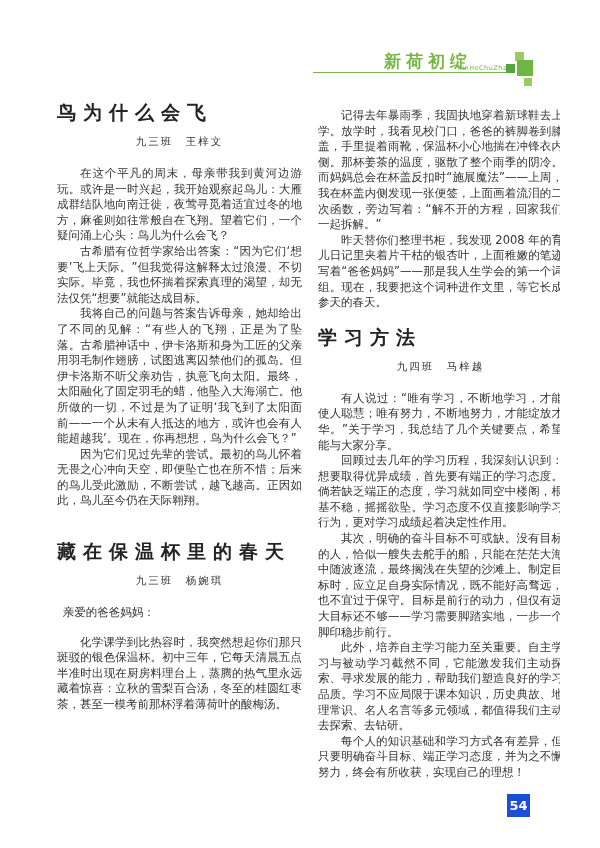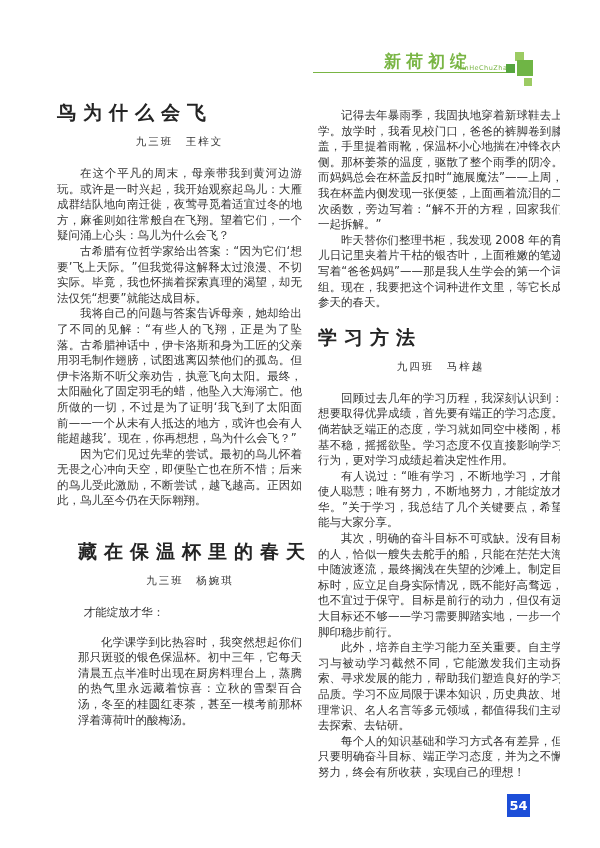--- a/index.html
+++ b/index.html
@@ -98,21 +98,21 @@
     color: #343434;
   }
   .para {
     margin: 0;
     text-indent: 2em;
   }
   .salutation {
     margin: 0;
     text-indent: 0.5em;
   }
-  .article2-head { margin-top: 30px; margin-left: 21px; }
+  .article2-head { margin-top: 30px; }
   .article3-head { margin-top: 14px; }
   .article2-body-cont { margin-top: 0; }
   .body-top-pad { margin-top: 14px; }
 
   
   .page-number-badge {
     position: absolute;
     left: 507px;
     top: 794px;
     width: 23px;
@@ -153,40 +153,40 @@
         <p class="para">古希腊有位哲学家给出答案：“因为它们‘想要’飞上天际。”但我觉得这解释太过浪漫、不切实际。毕竟，我也怀揣着探索真理的渴望，却无法仅凭“想要”就能达成目标。</p>
         <p class="para">我将自己的问题与答案告诉母亲，她却给出了不同的见解：“有些人的飞翔，正是为了坠落。古希腊神话中，伊卡洛斯和身为工匠的父亲用羽毛制作翅膀，试图逃离囚禁他们的孤岛。但伊卡洛斯不听父亲劝告，执意飞向太阳。最终，太阳融化了固定羽毛的蜡，他坠入大海溺亡。他所做的一切，不过是为了证明‘我飞到了太阳面前——一个从未有人抵达的地方，或许也会有人能超越我’。现在，你再想想，鸟为什么会飞？”</p>
         <p class="para">因为它们见过先辈的尝试。最初的鸟儿怀着无畏之心冲向天空，即便坠亡也在所不惜；后来的鸟儿受此激励，不断尝试，越飞越高。正因如此，鸟儿至今仍在天际翱翔。</p>
       </div>
     </div>
 
     <div class="article2-head">
       <div class="article-title">藏在保温杯里的春天</div>
       <div class="article-byline">九三班　杨婉琪</div>
       <div class="article-body">
-        <p class="salutation">才能绽放才华：</p>
+        <p class="salutation">亲爱的爸爸妈妈：</p>
         <p class="para body-top-pad">化学课学到比热容时，我突然想起你们那只斑驳的银色保温杯。初中三年，它每天清晨五点半准时出现在厨房料理台上，蒸腾的热气里永远藏着惊喜：立秋的雪梨百合汤，冬至的桂圆红枣茶，甚至一模考前那杯浮着薄荷叶的酸梅汤。</p>
       </div>
     </div>
 
   </div>
 
   <div class="col col-right">
 
     <div class="article-body article2-body-cont">
       <p class="para">记得去年暴雨季，我固执地穿着新球鞋去上学。放学时，我看见校门口，爸爸的裤脚卷到膝盖，手里提着雨靴，保温杯小心地揣在冲锋衣内侧。那杯姜茶的温度，驱散了整个雨季的阴冷。而妈妈总会在杯盖反扣时“施展魔法”——上周，我在杯盖内侧发现一张便签，上面画着流泪的二次函数，旁边写着：“解不开的方程，回家我们一起拆解。”</p>
       <p class="para">昨天替你们整理书柜，我发现 2008 年的育儿日记里夹着片干枯的银杏叶，上面稚嫩的笔迹写着“爸爸妈妈”——那是我人生学会的第一个词组。现在，我要把这个词种进作文里，等它长成参天的春天。</p>
     </div>
 
     <div class="article3-head">
       <div class="article-title">学习方法</div>
       <div class="article-byline">九四班　马梓越</div>
       <div class="article-body">
+        <p class="para">有人说过：“唯有学习，不断地学习，才能使人聪慧；唯有努力，不断地努力，才能绽放才华。”关于学习，我总结了几个关键要点，希望能与大家分享。</p>
         <p class="para">回顾过去几年的学习历程，我深刻认识到：想要取得优异成绩，首先要有端正的学习态度。倘若缺乏端正的态度，学习就如同空中楼阁，根基不稳，摇摇欲坠。学习态度不仅直接影响学习行为，更对学习成绩起着决定性作用。</p>
-        <p class="para">有人说过：“唯有学习，不断地学习，才能使人聪慧；唯有努力，不断地努力，才能绽放才华。”关于学习，我总结了几个关键要点，希望能与大家分享。</p>
         <p class="para">其次，明确的奋斗目标不可或缺。没有目标的人，恰似一艘失去舵手的船，只能在茫茫大海中随波逐流，最终搁浅在失望的沙滩上。制定目标时，应立足自身实际情况，既不能好高骛远，也不宜过于保守。目标是前行的动力，但仅有远大目标还不够——学习需要脚踏实地，一步一个脚印稳步前行。</p>
         <p class="para">此外，培养自主学习能力至关重要。自主学习与被动学习截然不同，它能激发我们主动探索、寻求发展的能力，帮助我们塑造良好的学习品质。学习不应局限于课本知识，历史典故、地理常识、名人名言等多元领域，都值得我们主动去探索、去钻研。</p>
         <p class="para">每个人的知识基础和学习方式各有差异，但只要明确奋斗目标、端正学习态度，并为之不懈努力，终会有所收获，实现自己的理想！</p>
       </div>
     </div>
 
   </div>
 
   <div class="page-number-badge">54</div>
 

